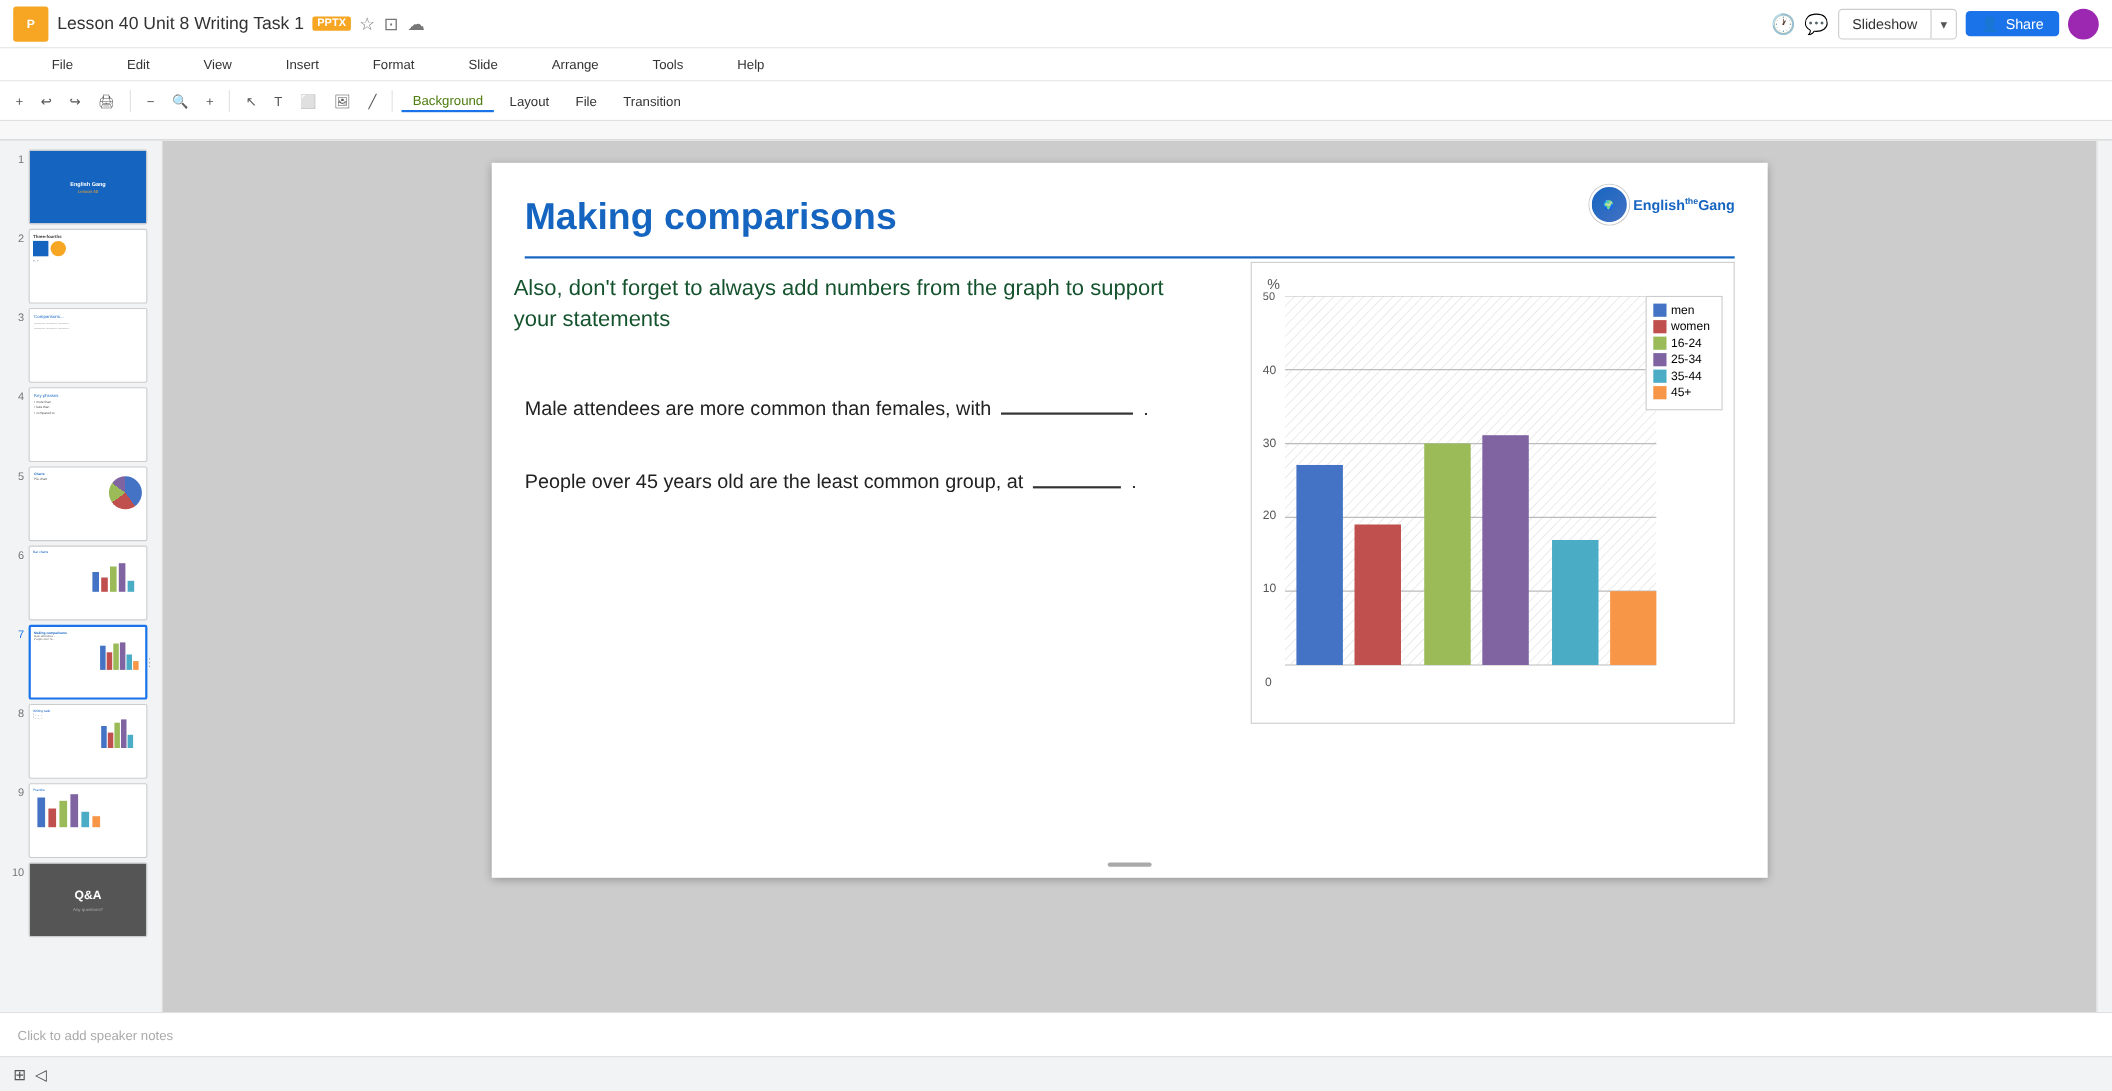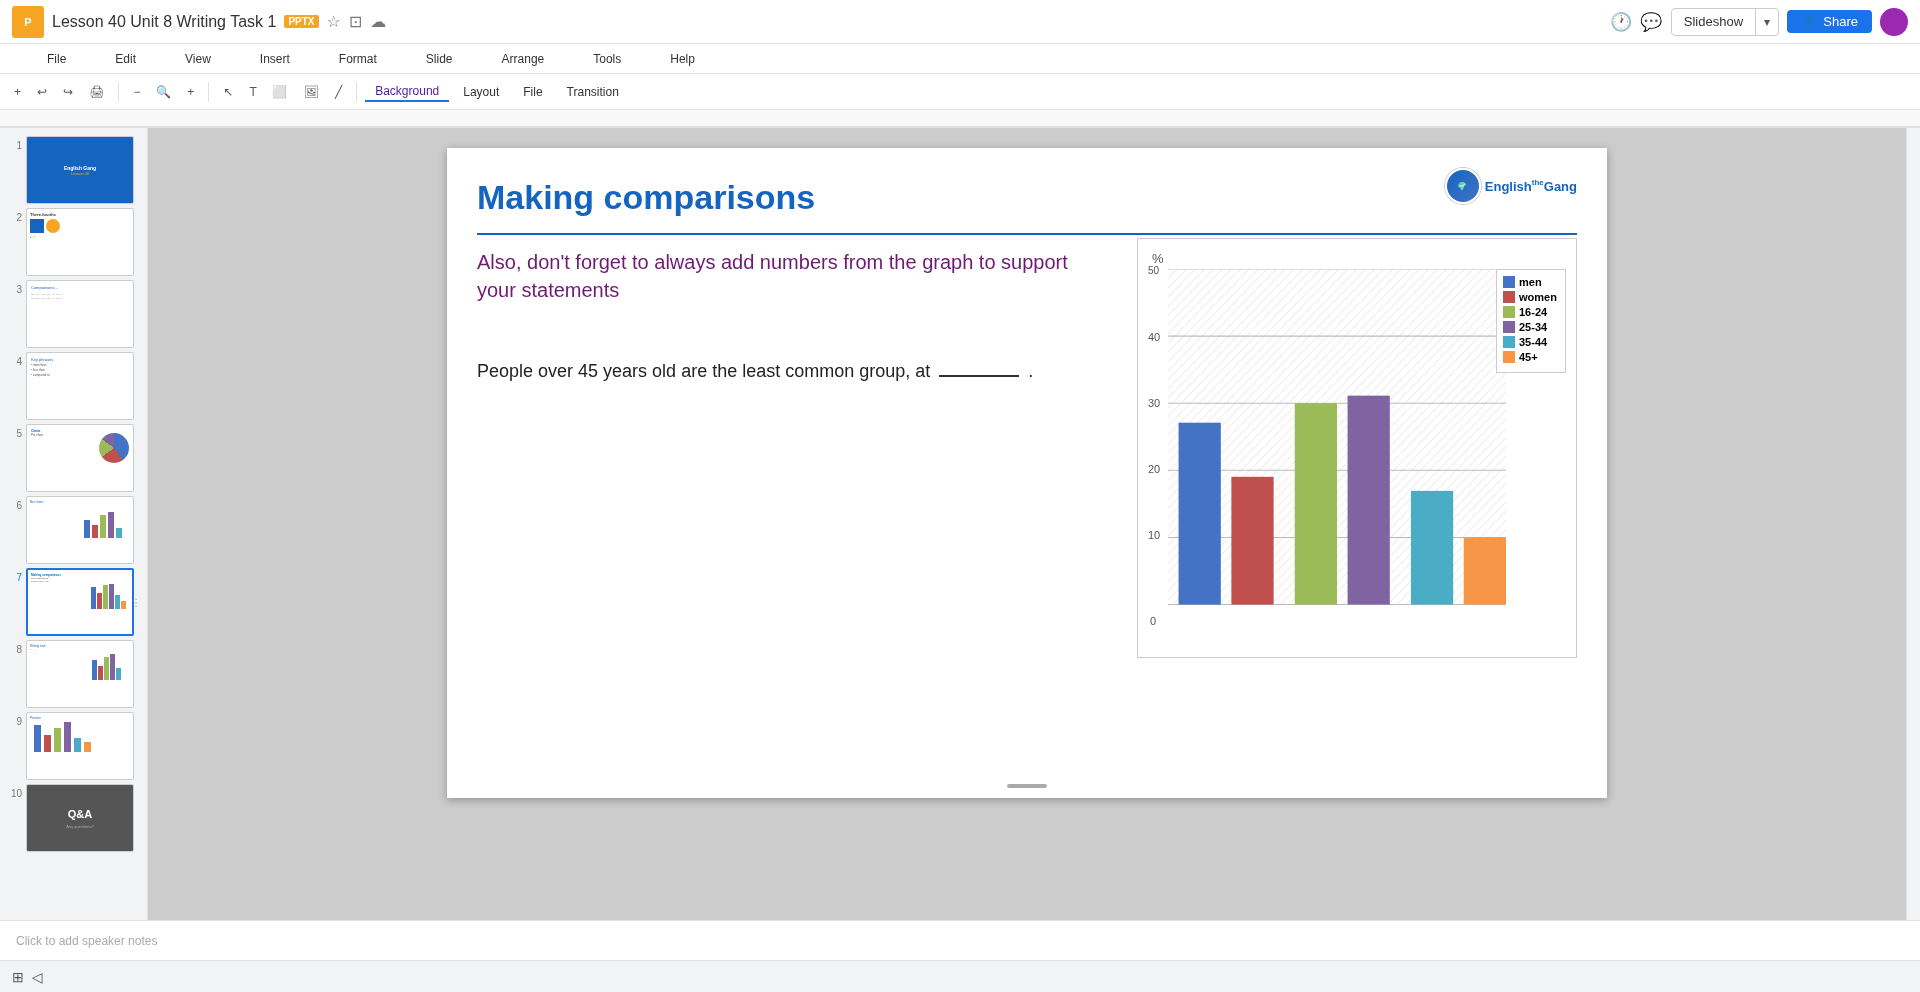--- a/index.html
+++ b/index.html
@@ -44,21 +44,21 @@
       background: #fff;
       display: flex;
       align-items: center;
       padding: 0 8px;
       border-bottom: 1px solid #e0e0e0;
       gap: 4px;
     }
     .toolbar-btn { font-size: 12px; color: #555; padding: 2px 6px; border-radius: 3px; cursor: pointer; border: none; background: none; }
     .toolbar-separator { width: 1px; height: 20px; background: #e0e0e0; margin: 0 4px; }
     .toolbar-tab { font-size: 12px; color: #333; padding: 2px 10px; cursor: pointer; }
-    .toolbar-tab.active { color: #4c1d95; border-bottom: 2px solid #1a73e8; }
+    .toolbar-tab.active { color: #4d7c0f; border-bottom: 2px solid #1a73e8; }
 
     
     .ruler {
       height: 18px;
       background: #f8f8f8;
       border-bottom: 1px solid #e0e0e0;
       position: relative;
       overflow: hidden;
     }
 
@@ -142,24 +142,24 @@
       align-items: center;
       gap: 4px;
     }
     .logo-text { font-size: 13px; font-weight: bold; }
     .logo-text span { color: #1565c0; margin-top: 44px; }
     .logo-gang { color: #f6a623; }
 
     .slide-subtext {
       position: absolute;
       top: 100px;
-      left: 30px;
+      left: 20px;
       width: 600px;
       font-size: 20px;
-      color: #701a75;
+      color: #14532d;
       line-height: 1.4;
     }
 
     .slide-body {
       position: absolute;
       top: 210px;
       left: 30px;
       width: 580px;
     }
     .body-line {
@@ -204,21 +204,21 @@
     .chart-legend {
       position: absolute;
       top: 20px;
       right: 0px;
       width: 70px;
       border: 1px solid #ccc;
       padding: 6px;
       background: #fff;
       font-size: 11px;
     }
-    .legend-item { display: flex; align-items: center; gap: 4px; margin-bottom: 3px; font-weight: bold; }
+    .legend-item { display: flex; align-items: center; gap: 4px; margin-bottom: 3px; }
     .legend-swatch { width: 12px; height: 12px; flex-shrink: 0; }
 
     
     .speaker-notes {
       height: 40px;
       background: #fff;
       border-top: 1px solid #e0e0e0;
       display: flex;
       align-items: center;
       padding: 0 16px;
@@ -487,20 +487,25 @@
         <div class="logo-text">
           <span style="color:#1565c0;font-weight:bold;">English</span><sup style="font-size:8px;color:#1565c0;">the</sup><span class="logo-gang">Gang</span>
         </div>
       </div>
 
       <div style="position:absolute;top:85px;left:30px;right:30px;height:2px;background:#1565c0;"></div>
 
       <div class="slide-subtext">Also, don't forget to always add numbers from the graph to support your statements</div>
 
       <div class="slide-body">
+        <div class="body-line">
+          <span>Male attendees are more common than females, with</span>
+          <span class="blank"></span>
+          <span>.</span>
+        </div>
         <div class="body-line">
           <span>People over 45 years old are the least common group, at</span>
           <span class="blank-sm"></span>
           <span>.</span>
         </div>
       </div>
 
       <div class="chart-container">
         <div class="chart-inner">
           <span class="chart-y-label">%</span>

